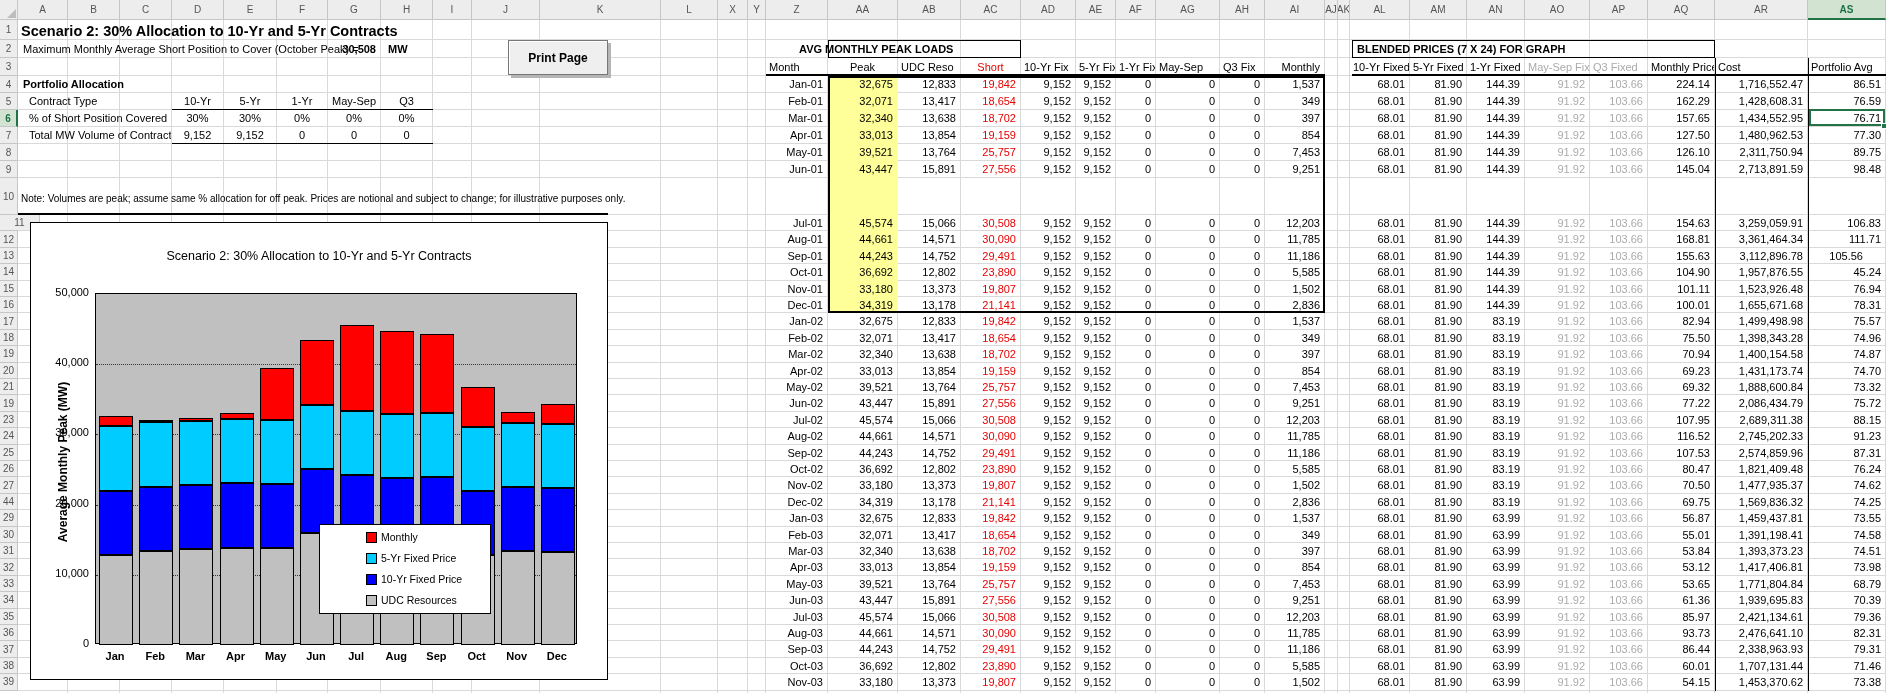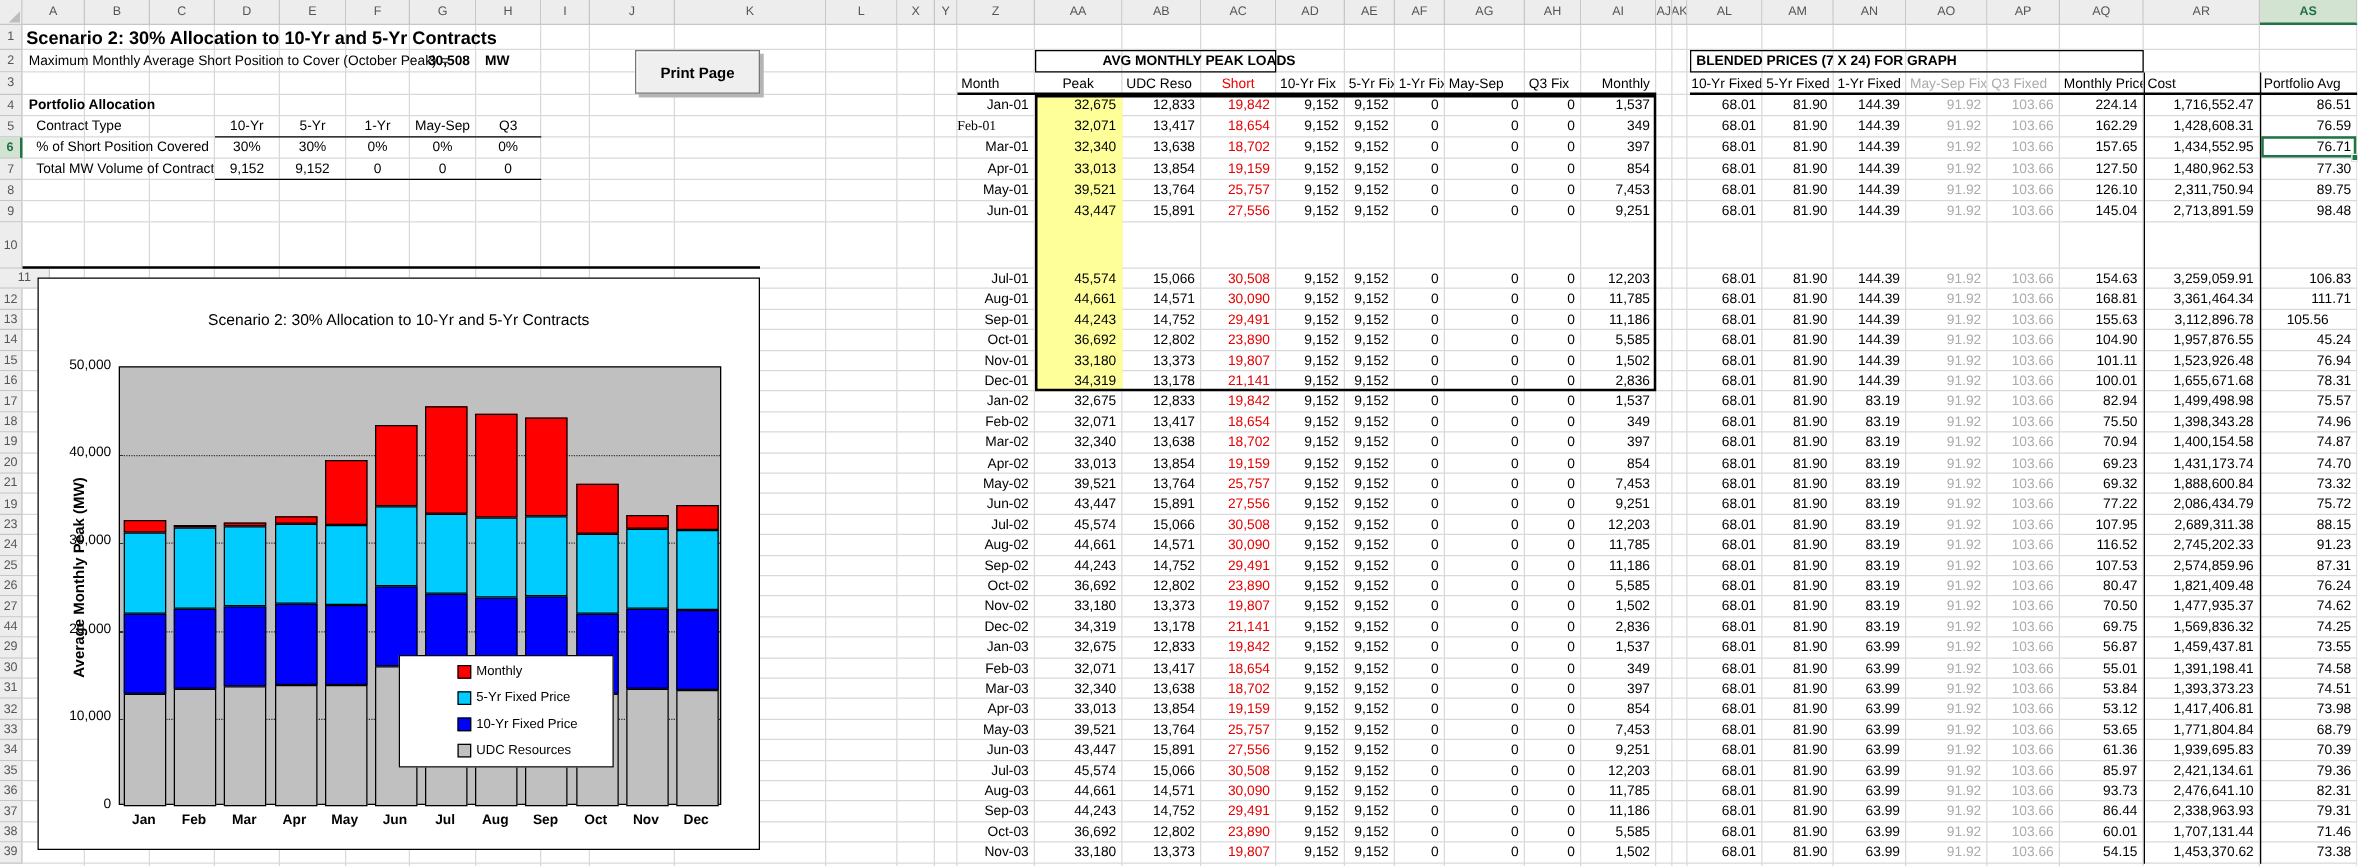--- a/index.html
+++ b/index.html
@@ -222,42 +222,42 @@
       <div class="cell c" style="left: 172px; top: 110px; width: 51px; height: 17px; line-height: 17px;">30%</div>
       <div class="cell c" style="left: 224px; top: 110px; width: 52px; height: 17px; line-height: 17px;">30%</div>
       <div class="cell c" style="left: 277px; top: 110px; width: 50px; height: 17px; line-height: 17px;">0%</div>
       <div class="cell c" style="left: 328px; top: 110px; width: 52px; height: 17px; line-height: 17px;">0%</div>
       <div class="cell c" style="left: 381px; top: 110px; width: 51px; height: 17px; line-height: 17px;">0%</div>
       <div class="cell c" style="left: 172px; top: 127px; width: 51px; height: 17px; line-height: 17px;">9,152</div>
       <div class="cell c" style="left: 224px; top: 127px; width: 52px; height: 17px; line-height: 17px;">9,152</div>
       <div class="cell c" style="left: 277px; top: 127px; width: 50px; height: 17px; line-height: 17px;">0</div>
       <div class="cell c" style="left: 328px; top: 127px; width: 52px; height: 17px; line-height: 17px;">0</div>
       <div class="cell c" style="left: 381px; top: 127px; width: 51px; height: 17px; line-height: 17px;">0</div>
-      <div class="cell l b" style="left: 879px; top: 40px; height: 18px; line-height: 18px;">AVG MONTHLY PEAK LOADS</div>
+      <div class="cell l b" style="left: 796px; top: 40px; height: 18px; line-height: 18px;">AVG MONTHLY PEAK LOADS</div>
       <div class="cell l" style="left: 766px; top: 58px; width: 61px; height: 18px; line-height: 18px;">Month</div>
       <div class="cell c" style="left: 828px; top: 58px; width: 69px; height: 18px; line-height: 18px;">Peak</div>
       <div class="cell l" style="left: 898px; top: 58px; width: 62px; height: 18px; line-height: 18px;">UDC Reso</div>
       <div class="cell c red" style="left: 961px; top: 58px; width: 59px; height: 18px; line-height: 18px;">Short</div>
       <div class="cell l" style="left: 1021px; top: 58px; width: 54px; height: 18px; line-height: 18px;">10-Yr Fix</div>
       <div class="cell l" style="left: 1076px; top: 58px; width: 39px; height: 18px; line-height: 18px;">5-Yr Fix</div>
       <div class="cell l" style="left: 1116px; top: 58px; width: 39px; height: 18px; line-height: 18px;">1-Yr Fix</div>
       <div class="cell l" style="left: 1156px; top: 58px; width: 63px; height: 18px; line-height: 18px;">May-Sep</div>
       <div class="cell l" style="left: 1220px; top: 58px; width: 44px; height: 18px; line-height: 18px;">Q3 Fix</div>
       <div class="cell r" style="left: 1265px; top: 58px; width: 59px; height: 18px; line-height: 18px;">Monthly</div>
       <div class="cell r" style="left: 766px; top: 76px; width: 61px; height: 17px; line-height: 17px;">Jan-01</div>
       <div class="cell r" style="left: 828px; top: 76px; width: 69px; height: 17px; line-height: 17px;">32,675</div>
       <div class="cell r" style="left: 898px; top: 76px; width: 62px; height: 17px; line-height: 17px;">12,833</div>
       <div class="cell r red" style="left: 961px; top: 76px; width: 59px; height: 17px; line-height: 17px;">19,842</div>
       <div class="cell r" style="left: 1021px; top: 76px; width: 54px; height: 17px; line-height: 17px;">9,152</div>
       <div class="cell r" style="left: 1076px; top: 76px; width: 39px; height: 17px; line-height: 17px;">9,152</div>
       <div class="cell r" style="left: 1116px; top: 76px; width: 39px; height: 17px; line-height: 17px;">0</div>
       <div class="cell r" style="left: 1156px; top: 76px; width: 63px; height: 17px; line-height: 17px;">0</div>
       <div class="cell r" style="left: 1220px; top: 76px; width: 44px; height: 17px; line-height: 17px;">0</div>
       <div class="cell r" style="left: 1265px; top: 76px; width: 59px; height: 17px; line-height: 17px;">1,537</div>
-      <div class="cell r" style="left: 740px; top: 93px; width: 61px; height: 17px; line-height: 17px; font-family: Liberation Serif, serif;">Feb-01</div>
+      <div class="cell r" style="left: 766px; top: 93px; width: 61px; height: 17px; line-height: 17px;">Feb-01</div>
       <div class="cell r" style="left: 828px; top: 93px; width: 69px; height: 17px; line-height: 17px;">32,071</div>
       <div class="cell r" style="left: 898px; top: 93px; width: 62px; height: 17px; line-height: 17px;">13,417</div>
       <div class="cell r red" style="left: 961px; top: 93px; width: 59px; height: 17px; line-height: 17px;">18,654</div>
       <div class="cell r" style="left: 1021px; top: 93px; width: 54px; height: 17px; line-height: 17px;">9,152</div>
       <div class="cell r" style="left: 1076px; top: 93px; width: 39px; height: 17px; line-height: 17px;">9,152</div>
       <div class="cell r" style="left: 1116px; top: 93px; width: 39px; height: 17px; line-height: 17px;">0</div>
       <div class="cell r" style="left: 1156px; top: 93px; width: 63px; height: 17px; line-height: 17px;">0</div>
       <div class="cell r" style="left: 1220px; top: 93px; width: 44px; height: 17px; line-height: 17px;">0</div>
       <div class="cell r" style="left: 1265px; top: 93px; width: 59px; height: 17px; line-height: 17px;">349</div>
       <div class="cell r" style="left: 766px; top: 110px; width: 61px; height: 17px; line-height: 17px;">Mar-01</div>
@@ -887,20 +887,21 @@
       <div class="bord" style="left: 828px; top: 40px; width: 193px; height: 18px; border: 1px solid rgb(0, 0, 0);"></div>
       <div class="bord" style="left: 766px; top: 74px; width: 559px; height: 2px; background: rgb(0, 0, 0);"></div>
       <div class="bord" style="left: 828px; top: 76px; width: 497px; height: 237.4px; border: 2px solid rgb(0, 0, 0);"></div>
       <div class="bord" style="left: 1352px; top: 40px; width: 363px; height: 18px; border: 1px solid rgb(0, 0, 0);"></div>
       <div class="bord" style="left: 1352px; top: 74px; width: 534px; height: 2px; background: rgb(0, 0, 0);"></div>
       <div class="bord" style="left: 1715px; top: 58px; width: 1px; height: 633px; background: rgb(0, 0, 0);"></div>
       <div class="bord" style="left: 1808px; top: 58px; width: 1px; height: 633px; background: rgb(0, 0, 0);"></div>
     </div>
 
   <div id="title">Scenario 2: 30% Allocation to 10-Yr and 5-Yr Contracts</div>
+  <div id="note">Note: Volumes are peak; assume same % allocation for off peak.  Prices are notional and subject to change; for illustrative purposes only.</div>
   <div id="printbtn">
     <span>Print Page</span>
   </div>
 
   <div id="chart">
     <div class="cs">Scenario 2: 30% Allocation to 10-Yr and 5-Yr Contracts</div>
     <div id="ytitle">Average Monthly Peak (MW)</div>
     <div id="plot">
         <div class="gl" style="top: 280.8px;"></div>
         <div class="gl" style="top: 210.6px;"></div>

